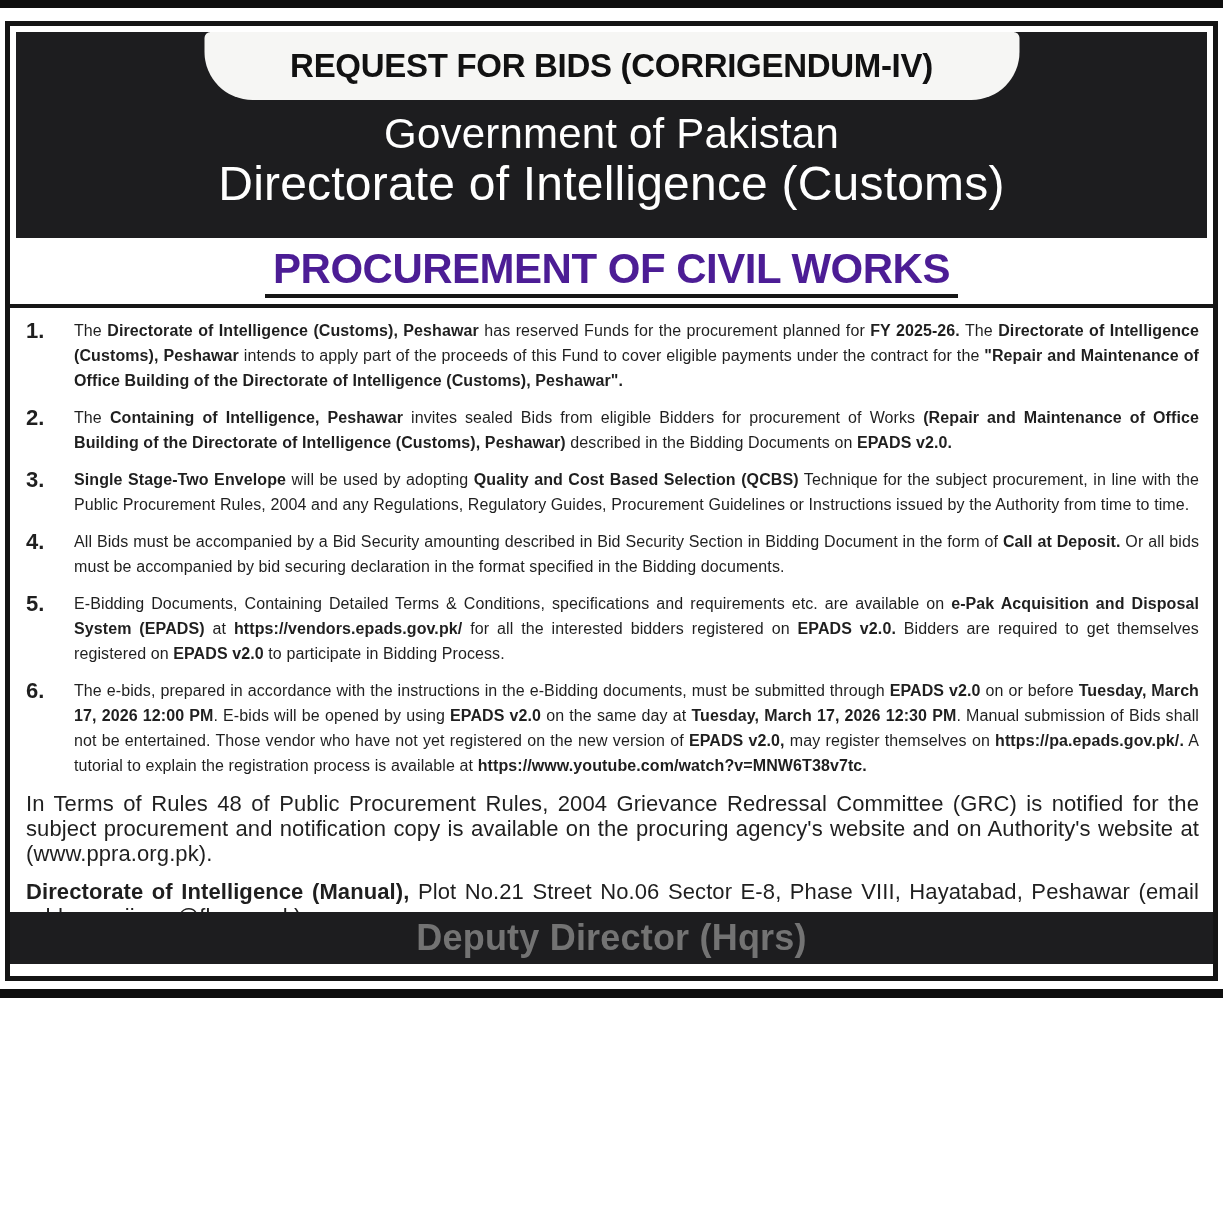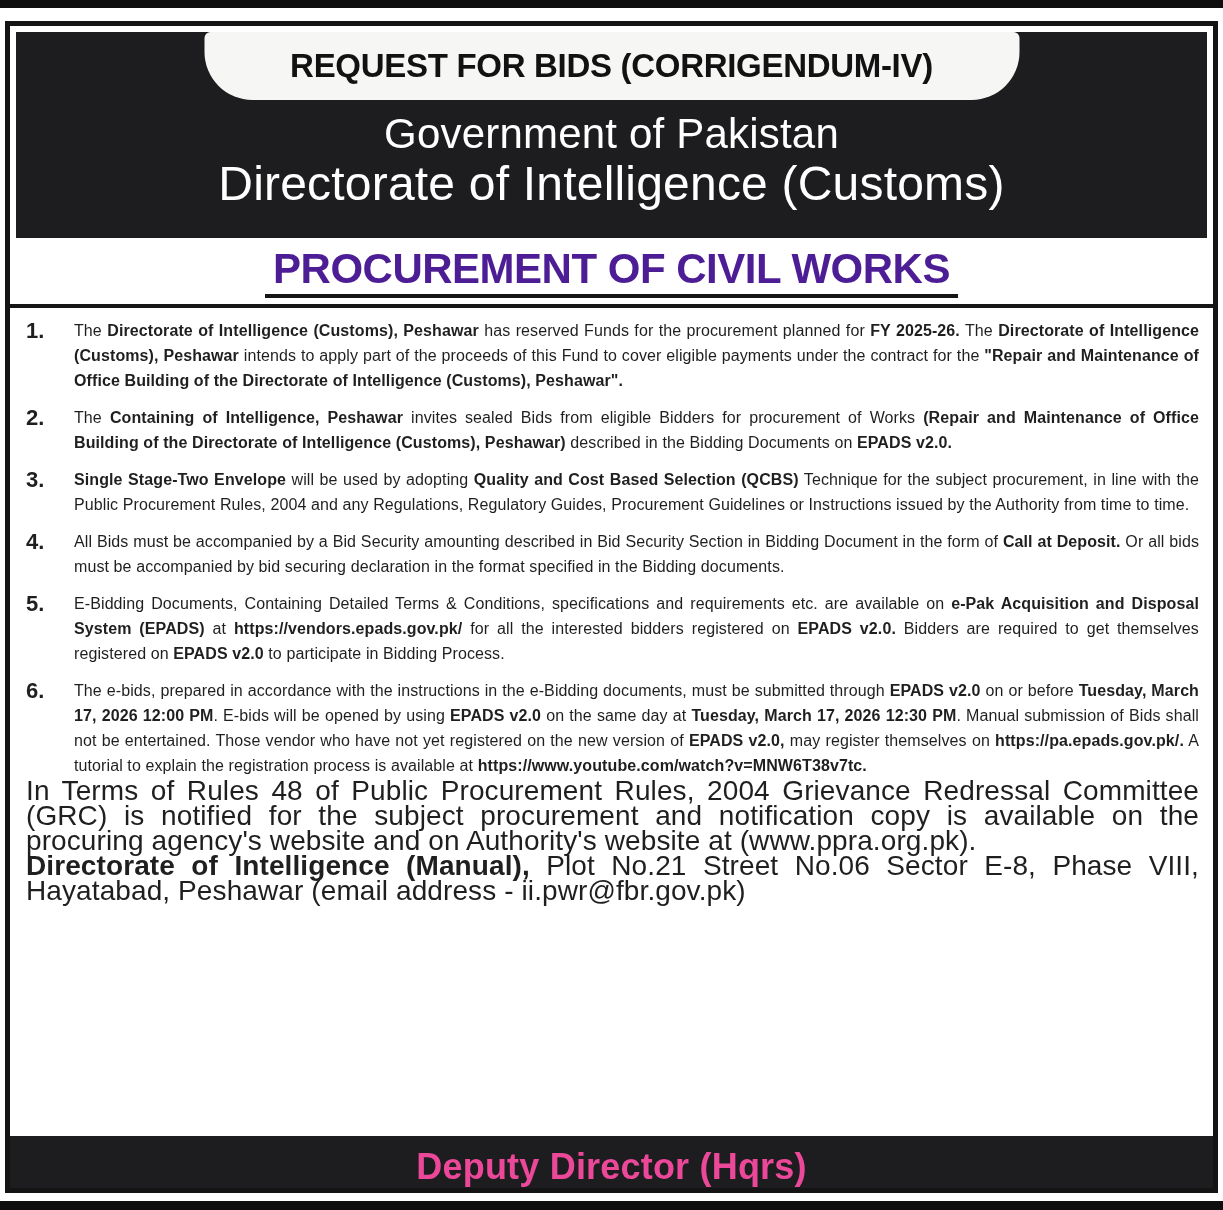--- a/index.html
+++ b/index.html
@@ -2,21 +2,21 @@
 <html><head>
 <meta charset="utf-8">
 <style>
   html, body { margin: 0; padding: 0; }
   body {
     width: 1223px; height: 1210px;
     background: #ffffff;
     font-family: "Liberation Sans", sans-serif;
     color: #1f1f1f;
   }
-  .page { position: relative; width: 1223px; height: 1210px; background: #ffffff; overflow: hidden; }
+  .page { position: relative; width: 1223px; height: 998px; background: #ffffff; overflow: hidden; }
 
   .top-rule    { position: absolute; top: 0; left: 0; width: 100%; height: 8px;  background: #0e0e0e; }
   .bottom-rule { position: absolute; bottom: 0; left: 0; width: 100%; height: 9px; background: #0e0e0e; }
 
   .doc {
     position: absolute; top: 21px; left: 5px; right: 5px; bottom: 17px;
     border: 5px solid #141414; background: #ffffff; overflow: hidden;
   }
 
   
@@ -58,32 +58,32 @@
     flex: 0 0 48px; width: 48px;
     font-size: 22px; line-height: 25px; font-weight: bold;
   }
   .txt   {
     flex: 1; text-align: justify;
     font-size: 16px; line-height: 25px; letter-spacing: 0.1px;
   }
 
   .closing { padding: 0 14px 0 16px; }
   .para {
-    text-align: justify;
-    font-size: 28px; line-height: 25px; letter-spacing: 0.1px;
+    margin-top: 13px; text-align: justify;
+    font-size: 22px; line-height: 25px; letter-spacing: 0.1px;
   }
 
   .b { font-weight: bold; }
   .u { text-decoration-thickness: 2px; text-underline-offset: 2px; }
 
   
   .footer-bar {
-    position: absolute; left: 0; right: 0; bottom: 0; height: 52px;
-    background: #1d1d1f; color: #ec4899; z-index: 2;
-    display: flex; align-items: flex-end; justify-content: center;
+    position: absolute; left: 0; right: 0; bottom: 12px; height: 52px;
+    background: #1d1d1f; color: #737373; z-index: 2;
+    display: flex; align-items: center; justify-content: center;
   }
   .footer-bar span { font-size: 36px; font-weight: bold; letter-spacing: 0.2px; }
 </style>
 </head>
 <body>
 
 <div class="page">
   <div class="top-rule"></div>
 
   <div class="doc">

